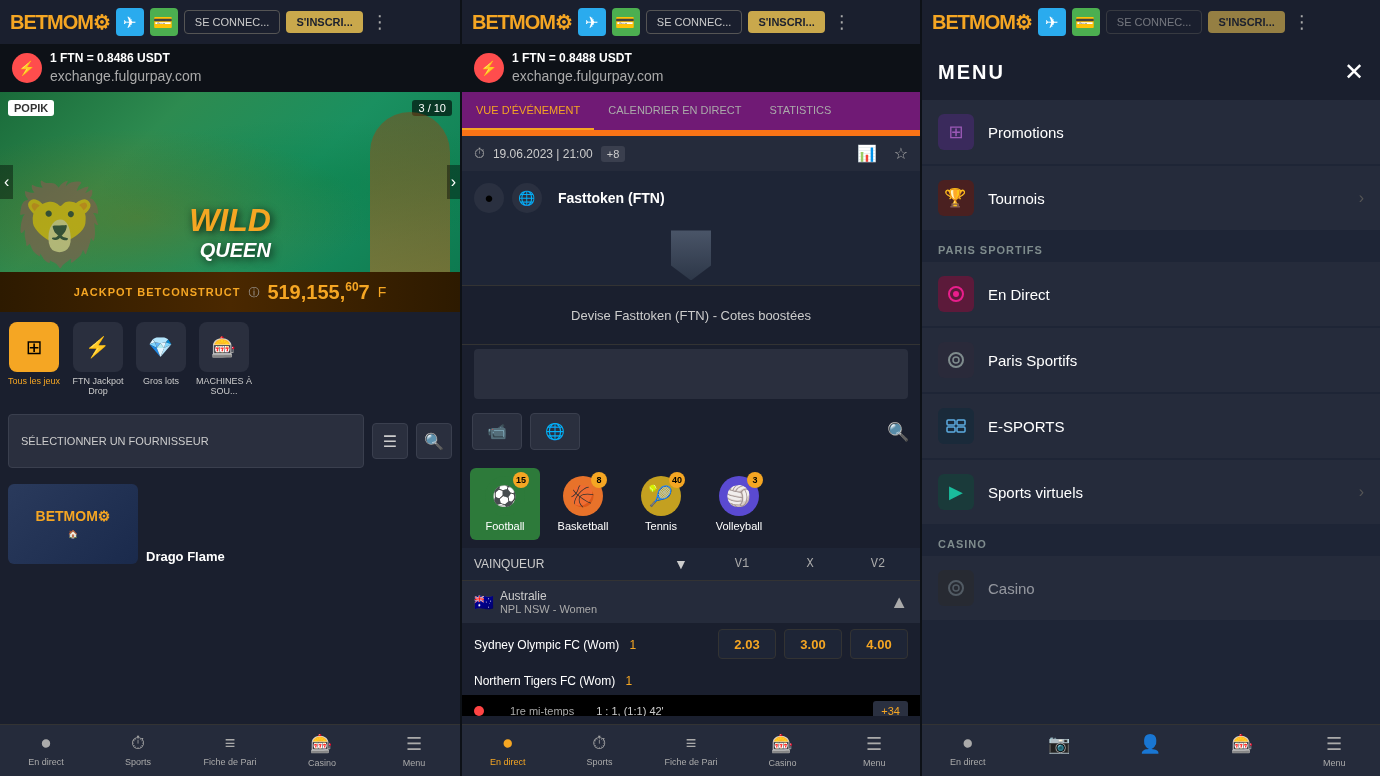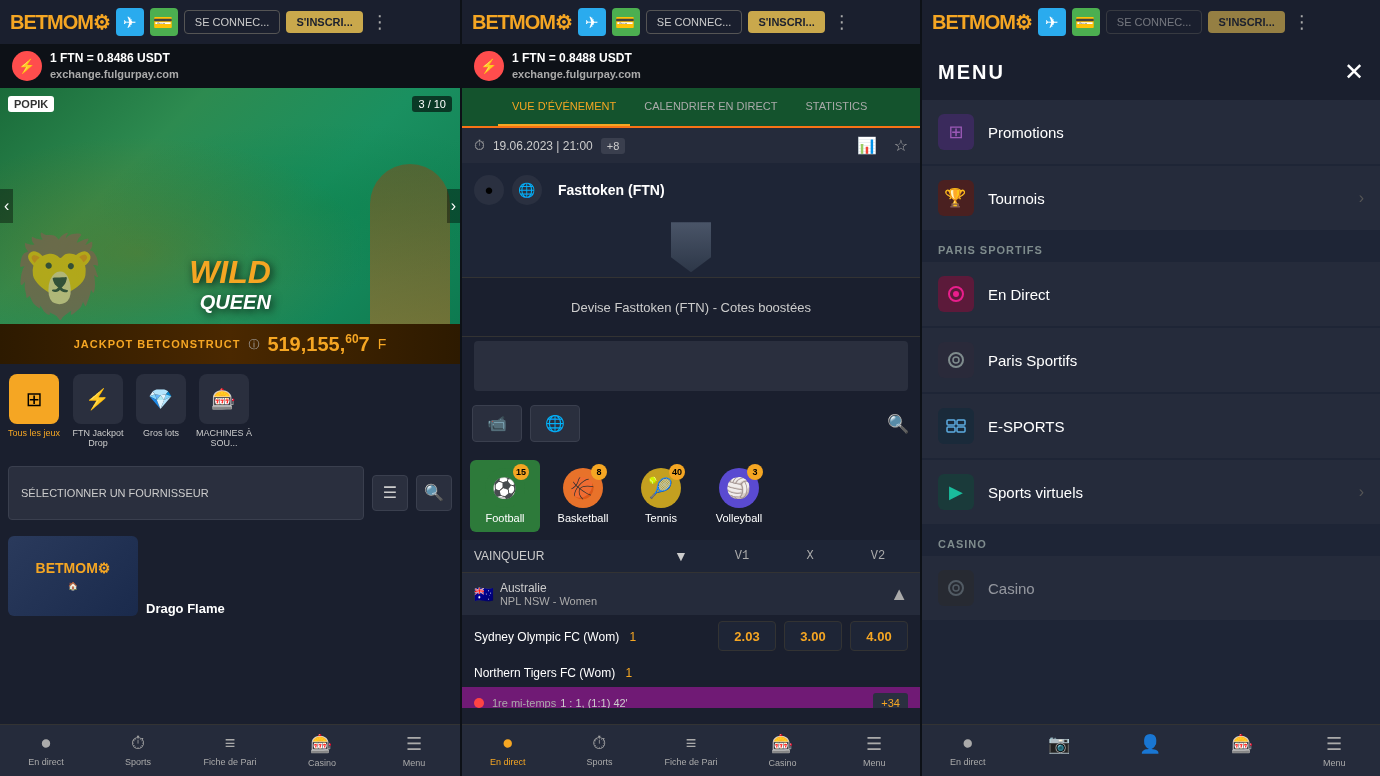--- a/index.html
+++ b/index.html
@@ -120,21 +120,21 @@
       border-radius: 50%;
       display: flex;
       align-items: center;
       justify-content: center;
       color: white;
       font-size: 14px;
       font-weight: bold;
     }
     .ftn-text { color: #ffffff; font-size: 12px; line-height: 1.4; }
     .ftn-text .rate { font-weight: bold; }
-    .ftn-text .url { color: #aaa; font-size: 11px; font-weight: bold; }
+    .ftn-text .url { color: #aaa; font-size: 14px; }
 
     
     .nav-tabs {
       display: flex;
       background: #1a1f2e;
       border-bottom: 2px solid #0d1117;
     }
     .nav-tab {
       flex: 1;
       text-align: center;
@@ -146,21 +146,21 @@
       text-transform: uppercase;
     }
     .nav-tab.active {
       color: #f5a623;
       border-bottom: 2px solid #f5a623;
     }
 
     
     .hero-banner {
       width: 100%;
-      height: 236px;
+      height: 180px;
       background: linear-gradient(135deg, #1a6b3a 0%, #2d8b50 30%, #1a9060 60%, #0d7a50 100%);
       position: relative;
       overflow: hidden;
       display: flex;
       align-items: center;
       justify-content: center;
     }
     .hero-banner .overlay-text {
       position: absolute;
       bottom: 10px;
@@ -352,23 +352,22 @@
     }
     .games-row {
       display: flex;
       gap: 8px;
       padding: 8px;
     }
 
     
     .event-tabs {
       display: flex;
-      background: #14532d;
-      border-bottom: 2px solid #f97316;
-      padding-left: 36px;
+      background: #701a75;
+      border-bottom: 6px solid #f97316;
     }
     .event-tab {
       padding: 12px 14px;
       font-size: 11px;
       color: #aaa;
       cursor: pointer;
       border-bottom: 2px solid transparent;
       white-space: nowrap;
     }
     .event-tab.active {
@@ -580,25 +579,25 @@
 
     .live-badge {
       width: 10px;
       height: 10px;
       background: #ff4444;
       border-radius: 50%;
       display: inline-block;
       margin-right: 4px;
     }
     .match-status {
-      background: #701a75;
+      background: #000000;
       padding: 6px 12px;
       display: flex;
       align-items: center;
-      gap: 4px;
+      gap: 22px;
     }
     .status-text { color: #aaa; font-size: 11px; }
     .score-text { color: #ccc; font-size: 11px; }
     .more-bets {
       margin-left: auto;
       background: #2a3040;
       color: #f5a623;
       border: none;
       padding: 4px 8px;
       border-radius: 3px;

